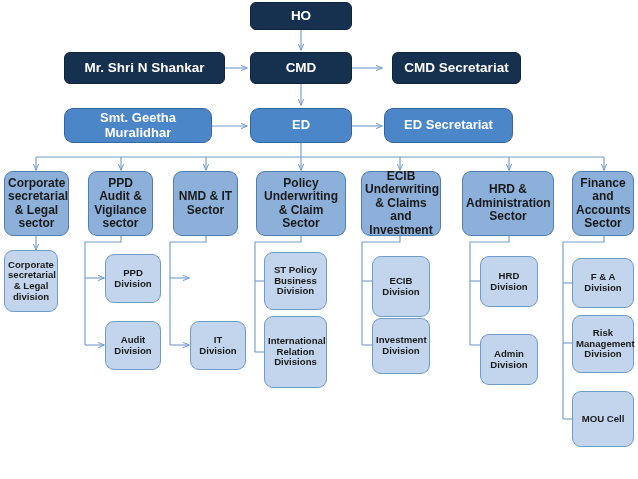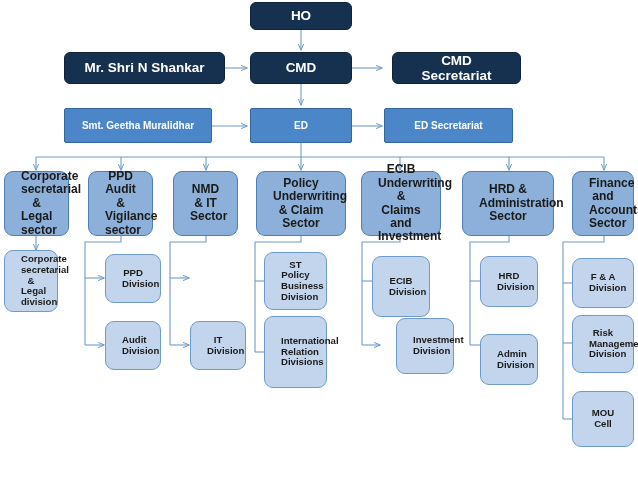--- a/index.html
+++ b/index.html
@@ -19,39 +19,39 @@
   .node{
     position:absolute;
     box-sizing:border-box;
     display:flex;
     align-items:center;
     justify-content:center;
     text-align:center;
     border-radius:7px;
     line-height:1.12;
     font-weight:bold;
-    padding:2px 16px;
+    padding:2px 3px;
     z-index:2;
   }
   .node span{display:block;width:100%;}
 
   
   .tier-top{
     background:#16314f;
     color:#ffffff;
     border:1px solid #0f2339;
     font-size:13.5px;
     border-radius:6px;
   }
   .tier-ed{
     background:#4a86c8;
     color:#ffffff;
     border:1px solid #35679f;
-    font-size:10px;
-    border-radius:2px;
+    font-size:13px;
+    border-radius:9px;
   }
   .tier-sector{
     background:#8cb0d9;
     color:#1a1a1a;
     border:1px solid #4f7eb3;
     font-size:12px;
     border-radius:9px;
   }
   .tier-div{
     background:#c3d5ec;
@@ -202,21 +202,21 @@
   <div class="node tier-div" style="left:264px;top:252px;width:63px;height:58px;">
     <span>ST Policy Business Division</span>
   </div>
   <div class="node tier-div" style="left:264px;top:316px;width:63px;height:72px;">
     <span>International Relation Divisions</span>
   </div>
 
   <div class="node tier-div" style="left:372px;top:256px;width:58px;height:61px;">
     <span>ECIB Division</span>
   </div>
-  <div class="node tier-div" style="left:372px;top:318px;width:58px;height:56px;margin-left:24px;">
+  <div class="node tier-div" style="left:372px;top:318px;width:58px;height:56px;">
     <span>Investment Division</span>
   </div>
 
   <div class="node tier-div" style="left:480px;top:256px;width:58px;height:51px;">
     <span>HRD Division</span>
   </div>
   <div class="node tier-div" style="left:480px;top:320px;width:58px;height:51px;margin-top:14px;">
     <span>Admin Division</span>
   </div>
 

